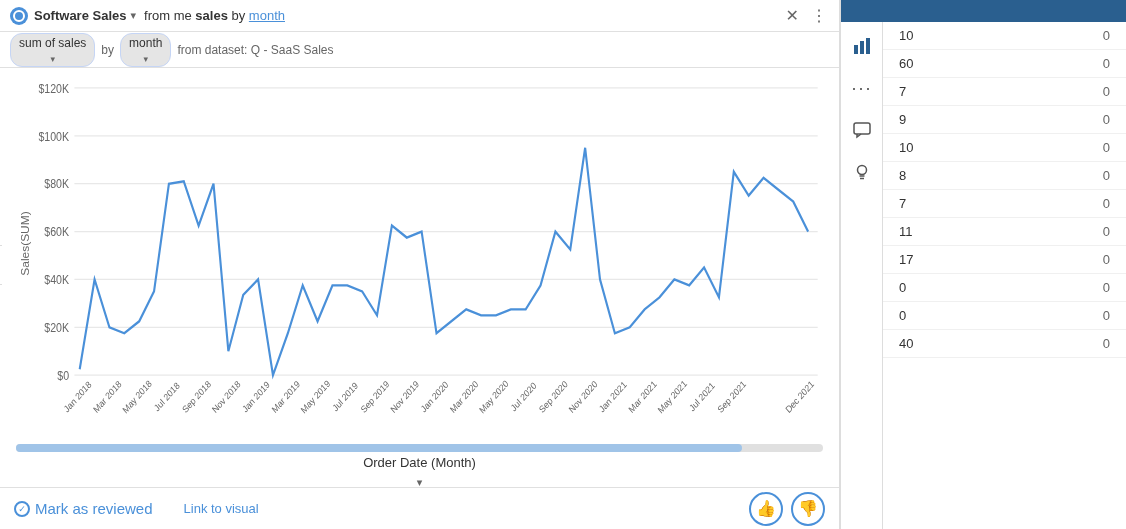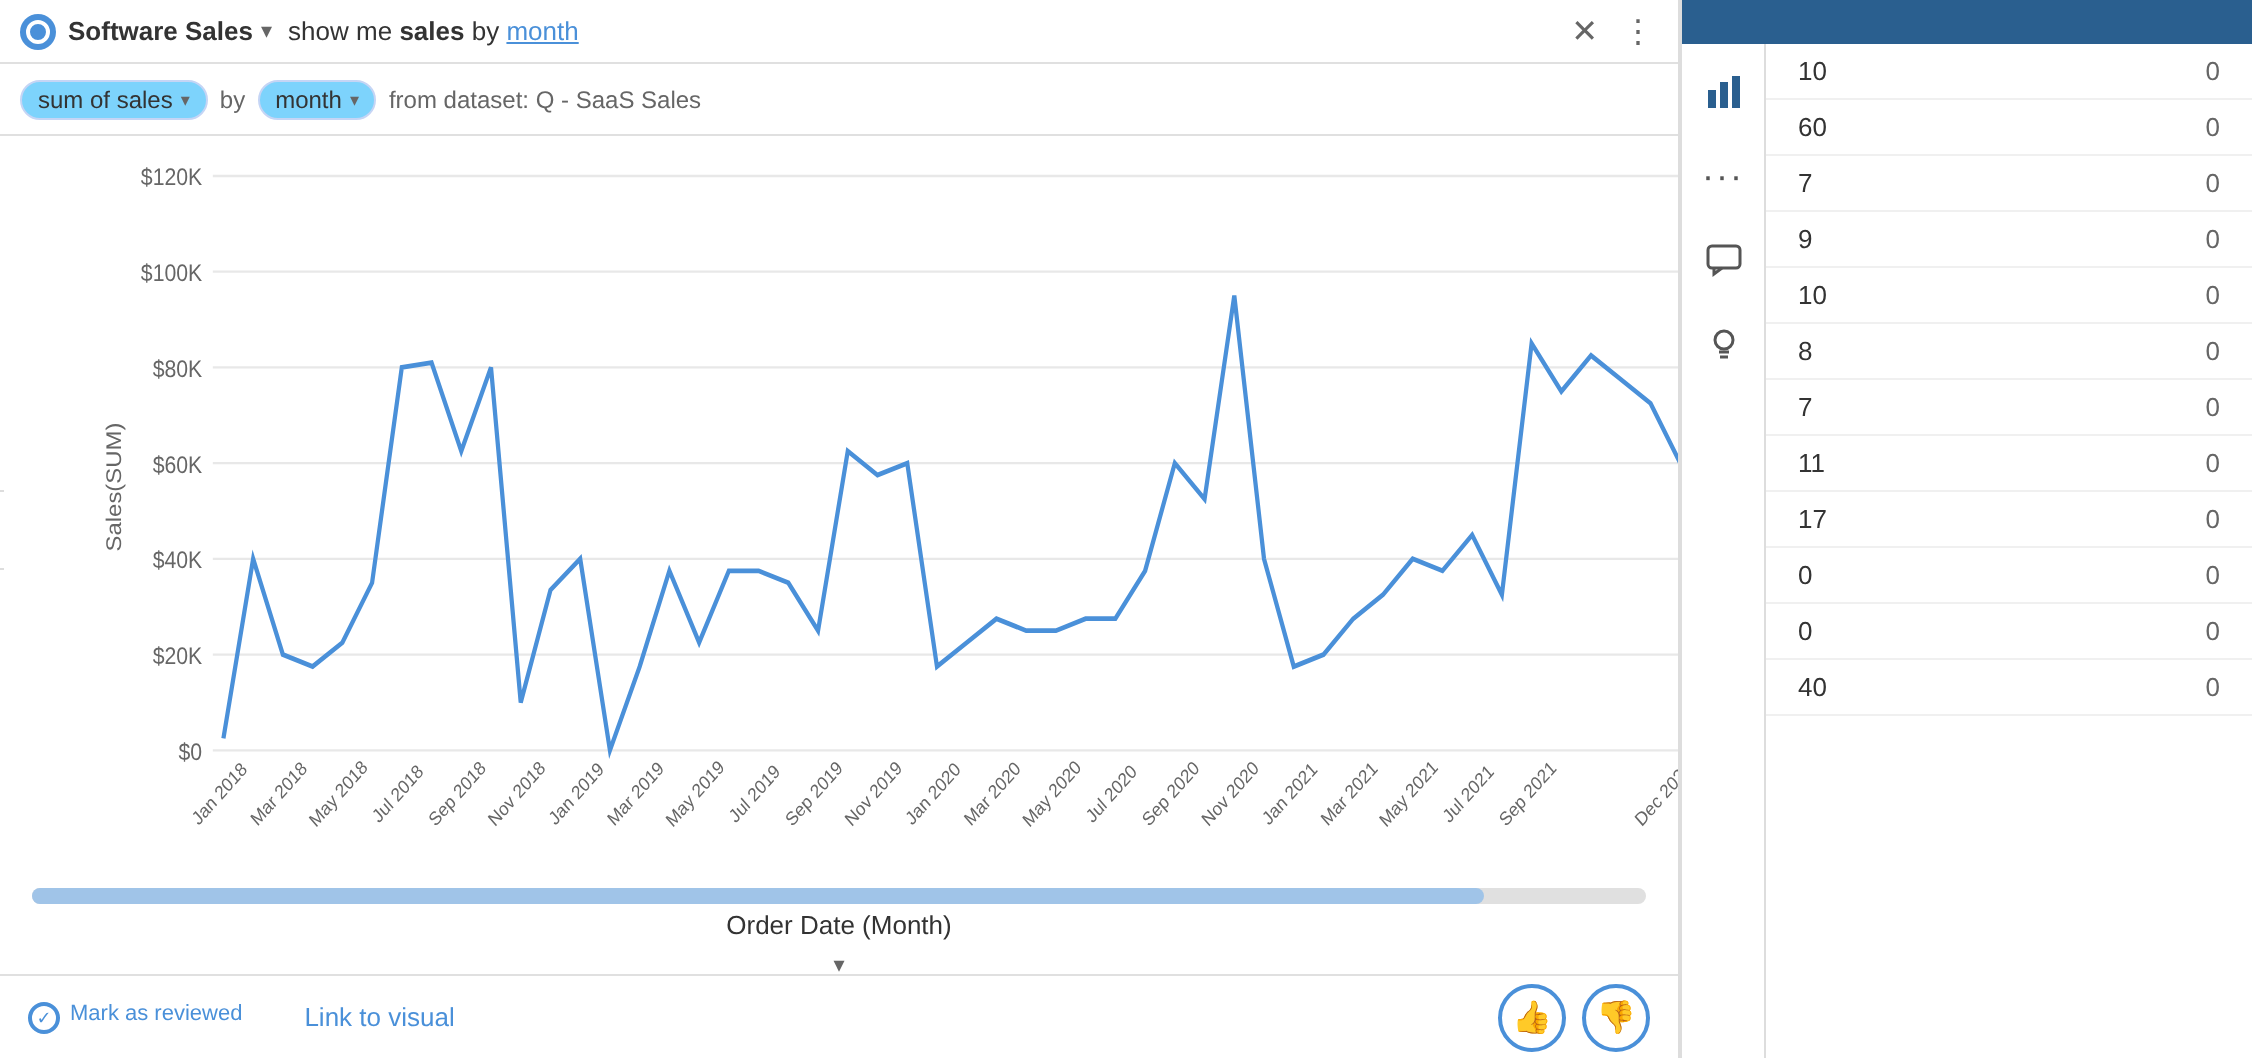--- a/index.html
+++ b/index.html
@@ -82,48 +82,48 @@
       padding: 6px 10px;
       border-bottom: 1px solid #e0e0e0;
       background: #fff;
       height: 36px;
       gap: 6px;
     }
 
     .pill {
       display: flex;
       align-items: center;
-      background: #7dd3fc;
+      background: #e5e5e5;
       border: 1px solid #c5d5f5;
       border-radius: 12px;
       padding: 2px 8px;
       font-size: 12px;
       color: #333;
       cursor: pointer;
       gap: 4px;
+      flex-direction: column;
     }
     .pill .arrow { font-size: 9px; color: #666; }
 
     .from-dataset {
       color: #666;
       font-size: 12px;
     }
 
     .chart-area {
       flex: 1;
       padding: 8px 16px 4px 16px;
       position: relative;
       overflow: hidden;
     }
 
     .chart-container {
       width: 100%;
       height: 100%;
       position: relative;
-      margin-left: 32px;
     }
 
     svg.chart-svg {
       display: block;
       width: 100%;
       height: 100%;
     }
 
     .scrollbar-area {
       height: 18px;
@@ -166,24 +166,24 @@
     .footer-bar {
       display: flex;
       align-items: center;
       padding: 8px 14px;
       border-top: 1px solid #e0e0e0;
       background: #fff;
       height: 42px;
     }
     .reviewed-btn {
       display: flex;
-      align-items: flex-start;
+      align-items: flex-end;
       gap: 5px;
       color: #4a90d9;
-      font-size: 11px;
+      font-size: 15px;
       cursor: pointer;
       background: none;
       border: none;
     }
     .reviewed-icon {
       width: 16px; height: 16px;
       border: 2px solid #4a90d9;
       border-radius: 50%;
       display: flex; align-items: center; justify-content: center;
     }
@@ -297,21 +297,21 @@
 
 <div class="main-panel" style="position:relative;">
 
   <div class="expand-tab">‹</div>
 
   <div class="header-bar">
     <div class="search-icon-circle"></div>
     <span class="header-title">Software Sales</span>
     <span class="header-caret">▾</span>
     <span class="header-query">
-      <span>show me</span>
+      <span>from me</span>
       <span> </span>
       <span style="font-weight:600;">sales</span>
       <span> </span>
       <span>by</span>
       <span> </span>
       <span class="highlight">month</span>
     </span>
     <div class="header-actions">
       <button class="icon-btn" title="Close">✕</button>
       <button class="icon-btn" title="More">⋮</button>

